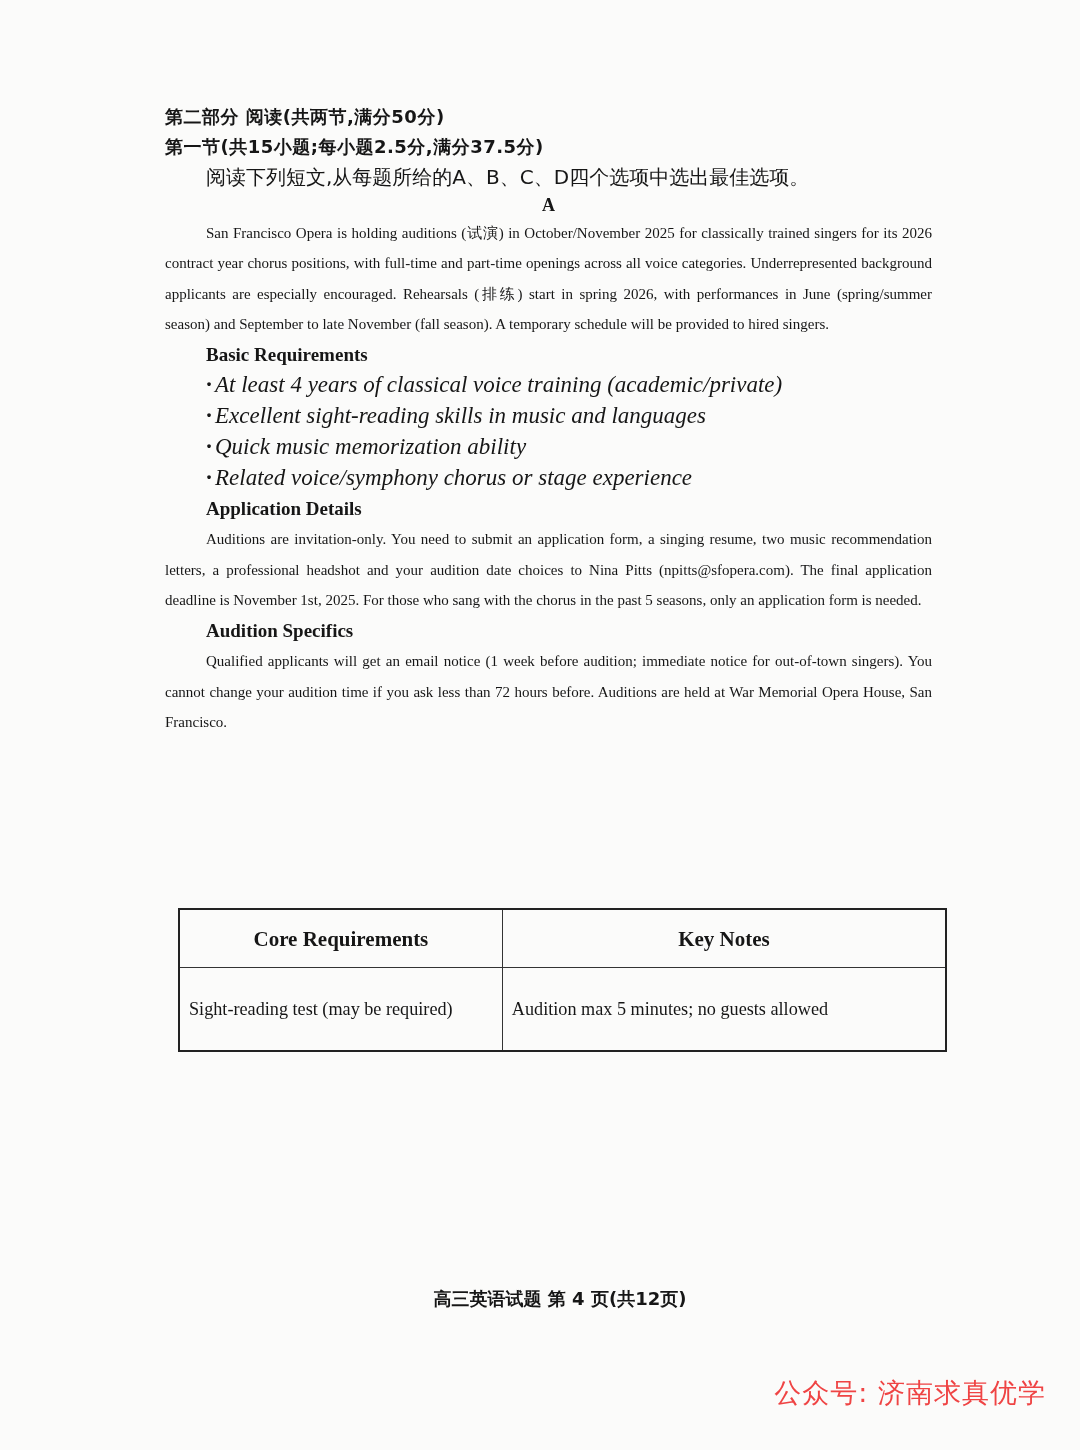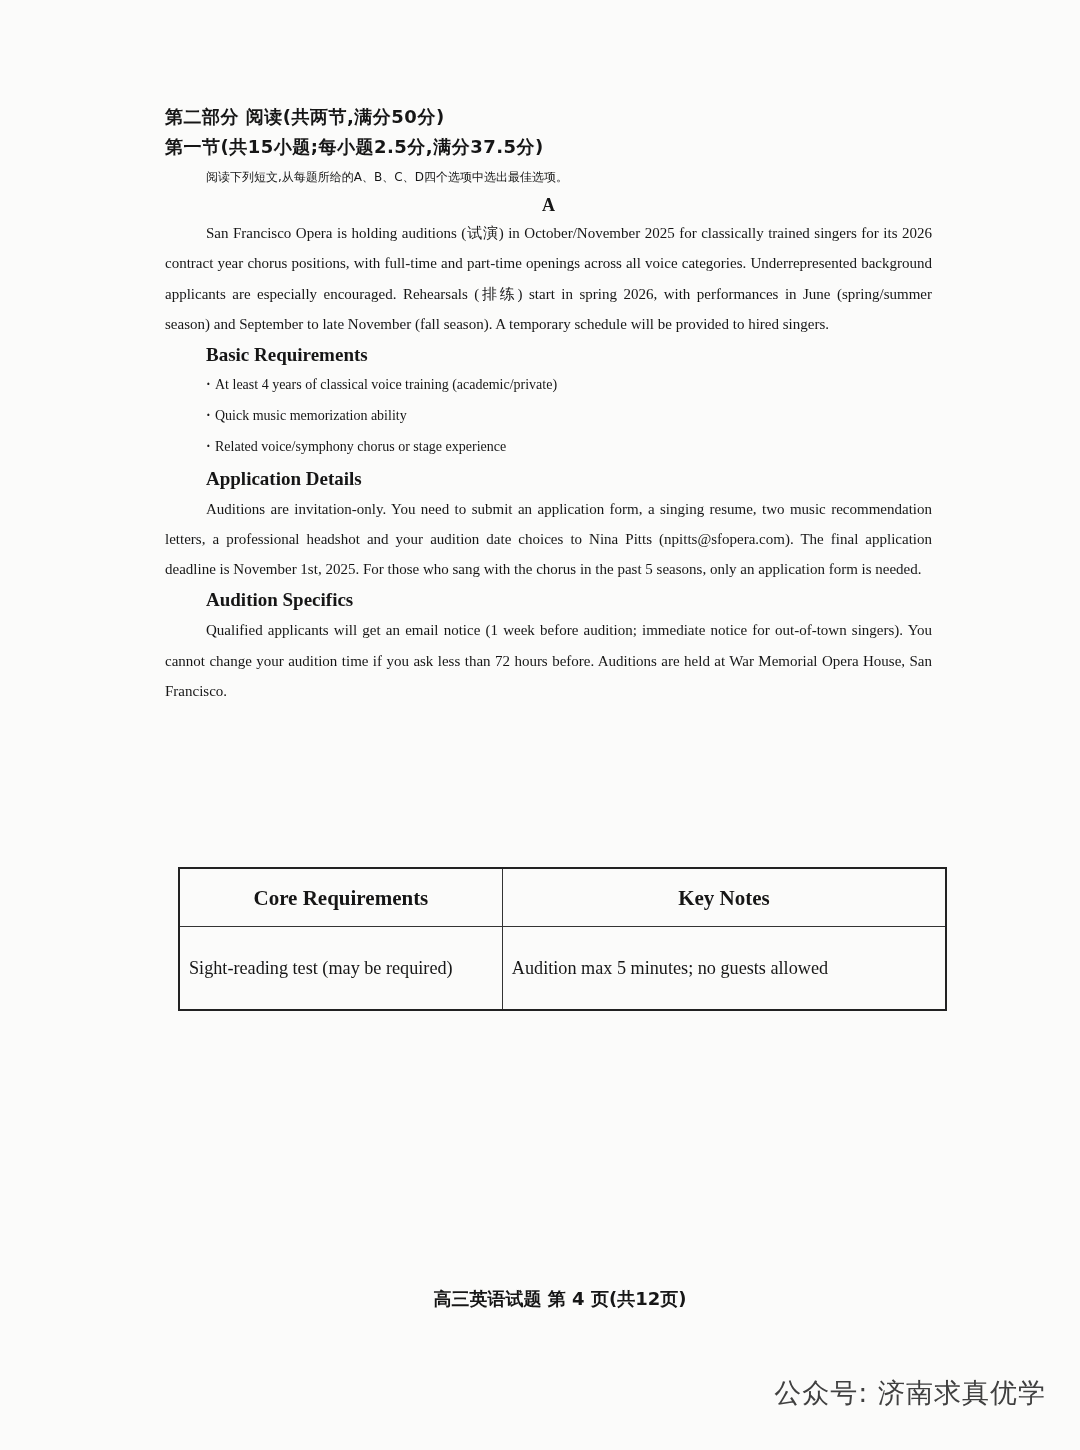--- a/index.html
+++ b/index.html
@@ -21,21 +21,21 @@
     .cn-head {
       font-family: "DejaVu Sans", "Liberation Sans", sans-serif;
       font-weight: bold;
       font-size: 18px;
       line-height: 30px;
       height: 30px;
       letter-spacing: 0.5px;
     }
     .cn-instr {
       font-family: "DejaVu Sans", "Liberation Sans", sans-serif;
-      font-size: 12px;
+      font-size: 20px;
       line-height: 30px;
       height: 30px;
       text-indent: 41px;
     }
     .passage-label {
       text-align: center;
       font-weight: bold;
       font-size: 18px;
       line-height: 26px;
       height: 26px;
@@ -54,33 +54,34 @@
       line-height: 31px;
       height: 31px;
       padding-left: 41px;
     }
     ul.reqs {
       list-style: none;
       margin: 0;
       padding: 0 0 0 41px;
     }
     ul.reqs li {
-      font-size: 14px;
+      font-size: 23px;
       line-height: 30.8px;
       height: 30.8px;
+      font-style: italic;
     }
     ul.reqs li .dot {
       display: inline-block;
       width: 9px;
       font-weight: bold;
     }
     table.req-table {
       position: absolute;
       left: 178px;
-      top: 867px;
+      top: 908px;
       width: 769px;
       border-collapse: collapse;
       border: 2px solid #222;
     }
     table.req-table th, table.req-table td {
       border: 1.5px solid #333;
       vertical-align: middle;
       padding: 0 9px;
       font-size: 18.2px;
       line-height: 34px;
@@ -108,38 +109,39 @@
       font-size: 18px;
       line-height: 26px;
       margin-left: 20px;
     }
     .watermark {
       position: absolute;
       right: 34px;
       top: 1375px;
       font-family: "DejaVu Sans", "Liberation Sans", sans-serif;
       font-size: 27px;
-      color: #404040;
+      color: #ef4444;
       letter-spacing: 1px;
     }
   </style>
 </head>
 <body>
 
 <div class="page">
   <div class="cn-head">第二部分  阅读(共两节,满分50分)</div>
   <div class="cn-head">第一节(共15小题;每小题2.5分,满分37.5分)</div>
   <div class="cn-instr">阅读下列短文,从每题所给的A、B、C、D四个选项中选出最佳选项。</div>
   <div class="passage-label">A</div>
 
   <p class="para">San Francisco Opera is holding auditions (试演) in October/November 2025 for classically trained singers for its 2026 contract year chorus positions, with full-time and part-time openings across all voice categories. Underrepresented background applicants are especially encouraged. Rehearsals (排练) start in spring 2026, with performances in June (spring/summer season) and September to late November (fall season). A temporary schedule will be provided to hired singers.</p>
 
   <div class="section-heading">Basic Requirements</div>
   <ul class="reqs">
     <li><span class="dot">·</span><span>At least 4 years of classical voice training (academic/private)</span></li>
+    <li><span class="dot">·</span><span>Excellent sight-reading skills in music and languages</span></li>
     <li><span class="dot">·</span><span>Quick music memorization ability</span></li>
     <li><span class="dot">·</span><span>Related voice/symphony chorus or stage experience</span></li>
   </ul>
 
   <div class="section-heading">Application Details</div>
   <p class="para">Auditions are invitation-only. You need to submit an application form, a singing resume, two music recommendation letters, a professional headshot and your audition date choices to Nina Pitts (npitts@sfopera.com). The final application deadline is November 1st, 2025. For those who sang with the chorus in the past 5 seasons, only an application form is needed.</p>
 
   <div class="section-heading">Audition Specifics</div>
   <p class="para">Qualified applicants will get an email notice (1 week before audition; immediate notice for out-of-town singers). You cannot change your audition time if you ask less than 72 hours before. Auditions are held at War Memorial Opera House, San Francisco.</p>
 </div>

